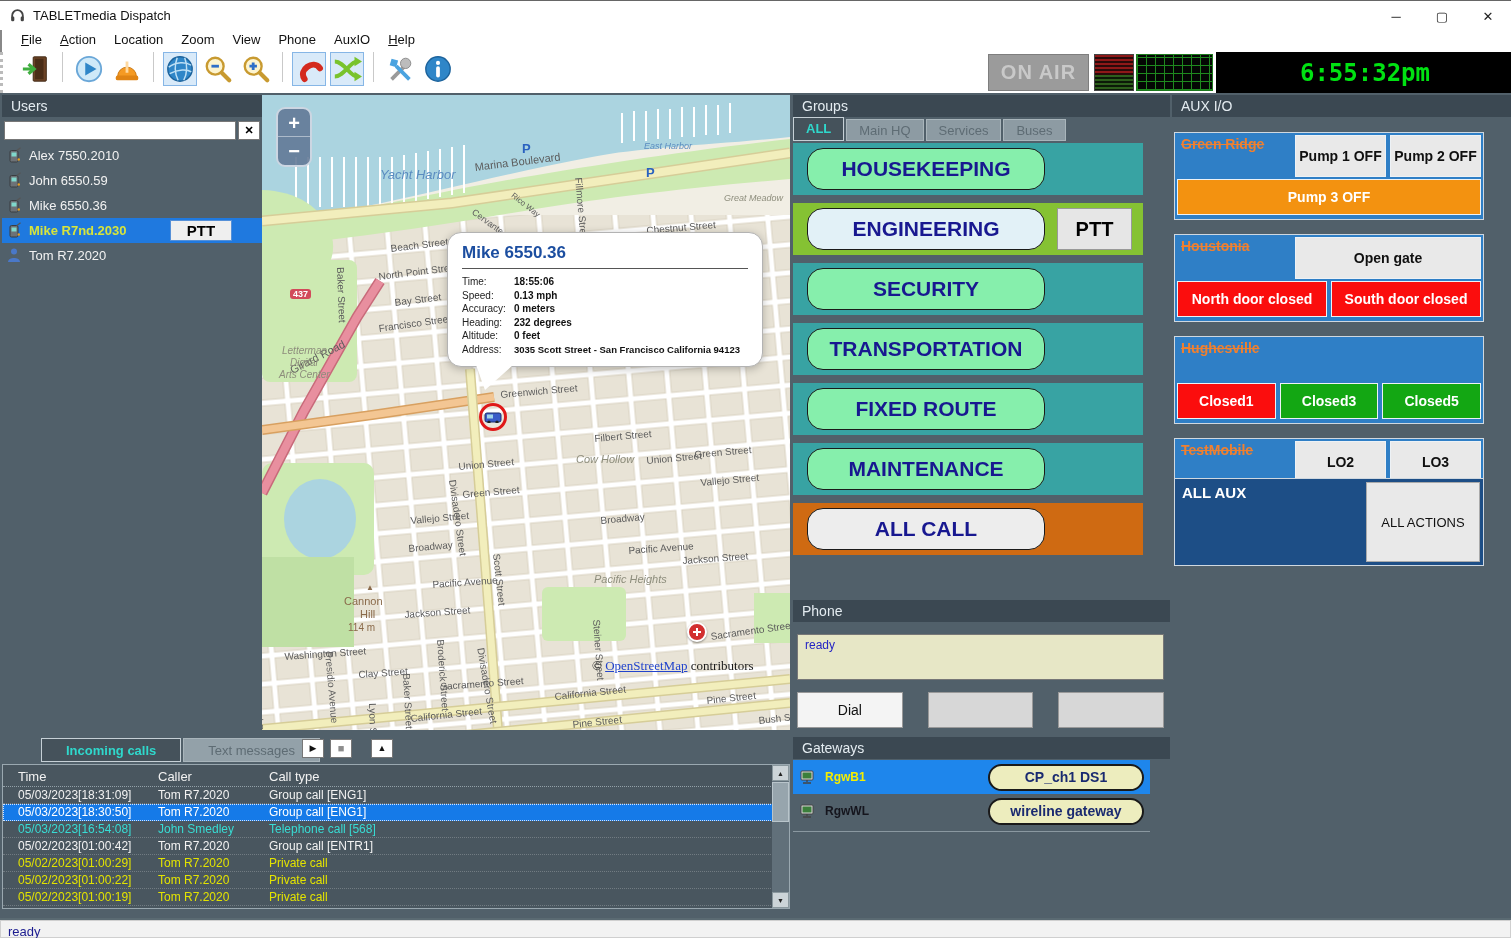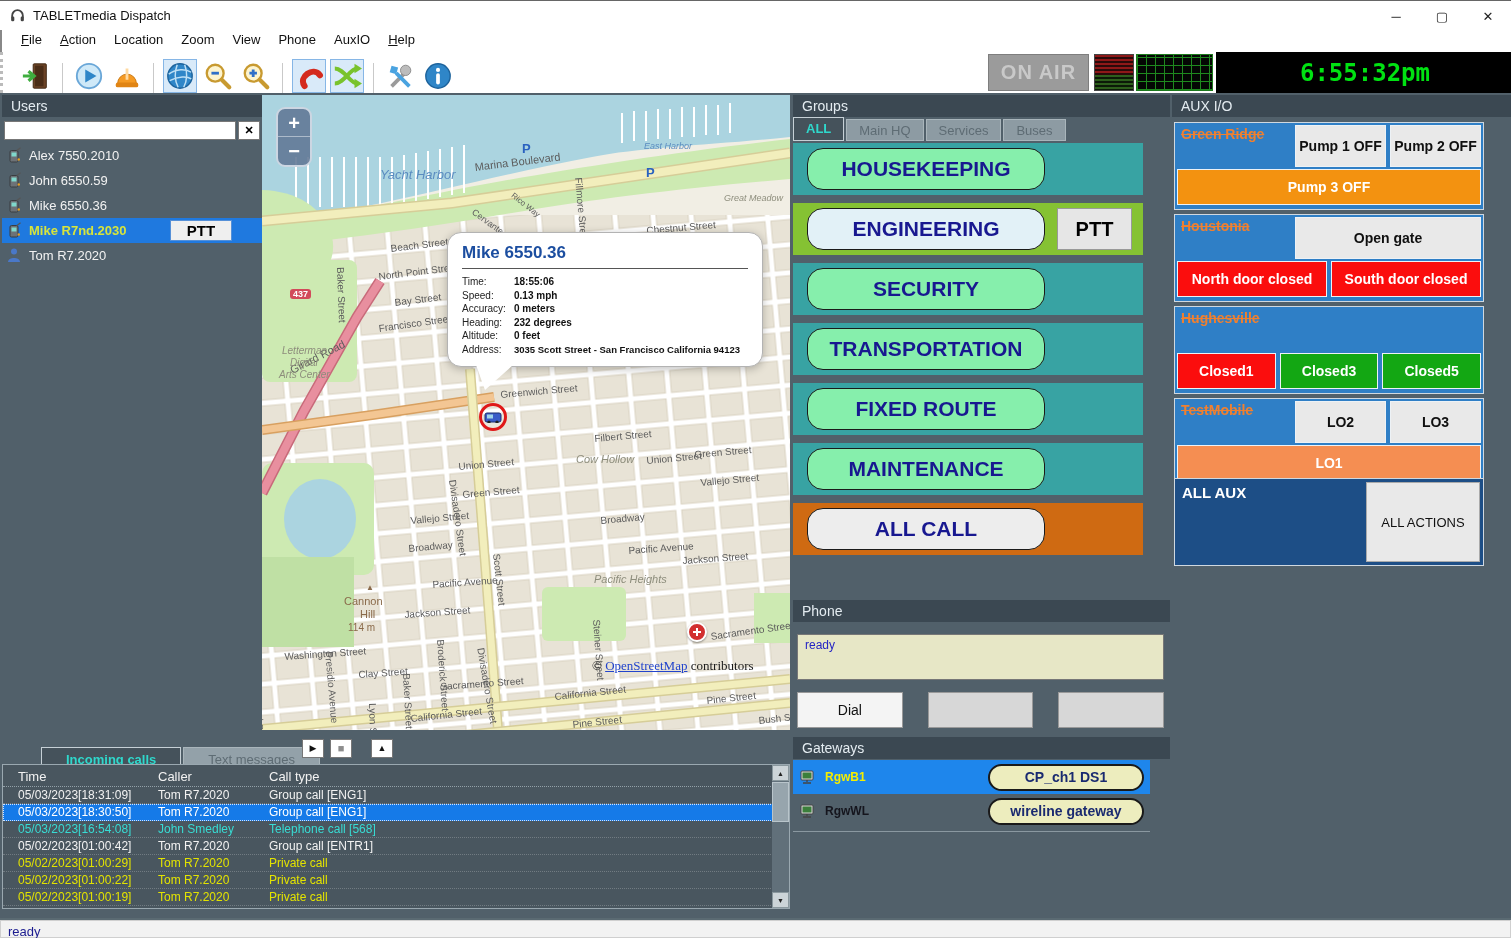--- a/index.html
+++ b/index.html
@@ -8,21 +8,21 @@
   button { font-family:"Liberation Sans", sans-serif; cursor:pointer; }
 
   
   .titlebar { position:absolute; left:0; top:0; width:1511px; height:30px; background:#fff; border-top:1px solid #666; display:flex; align-items:center; padding-left:9px; }
   .app-icon { width:17px; height:17px; display:inline-flex; margin-right:7px; }
   .title-text { font-size:13px; color:#111; }
   .win-controls { position:absolute; right:0; top:0; height:30px; display:flex; }
   .win-btn { width:46px; height:30px; background:none; border:none; font-size:13px; color:#222; }
   .menubar { position:absolute; left:0; top:30px; width:1511px; height:22px; background:#fff; display:flex; align-items:flex-start; padding-left:10px; border-left:2px solid #888; }
   .menu-item { font-size:13px; color:#111; padding:2px 9px; }
-  .toolbar { position:absolute; left:0; top:52px; width:1511px; height:41px; background:#fff; display:flex; align-items:flex-end; padding-left:14px; border-left:3px dotted #bbb; }
+  .toolbar { position:absolute; left:0; top:52px; width:1511px; height:41px; background:#fff; display:flex; align-items:flex-start; padding-left:14px; border-left:3px dotted #bbb; }
   .tb-btn { width:34px; height:34px; background:none; border:1px solid transparent; display:flex; align-items:center; justify-content:center; margin:0 2px; }
   .tb-btn.act { background:#d9eaf9; border:1px solid #86b6e6; }
   .tb-sep { width:1px; height:30px; background:#c9c9c9; margin:0 7px; }
   .onair { position:absolute; left:985px; top:2px; width:101px; height:37px; background:#9b9b9b; border:1px solid #7e7e7e; color:#c9c9c9; font-size:20px; font-weight:bold; display:flex; align-items:center; justify-content:center; letter-spacing:1px; }
   .vu { position:absolute; left:1091px; top:2px; width:40px; height:37px; background:#150d08; border:1px solid #444; }
   .vu-red { height:58%; background:repeating-linear-gradient(180deg,#8e1818 0 2px,#2a0a0a 2px 4px); }
   .vu-grn { height:42%; background:repeating-linear-gradient(180deg,#2d5f1c 0 2px,#0c1a08 2px 4px); }
   .scope { position:absolute; left:1133px; top:2px; width:77px; height:37px; background:#040704; border:1px solid #1d7a1d;
            background-image:repeating-linear-gradient(90deg,#1e8a1e 0 1px,transparent 1px 9px),repeating-linear-gradient(0deg,#1e8a1e 0 1px,transparent 1px 8px); }
   .clockpanel { position:absolute; left:1213px; top:0; width:298px; height:41px; background:#000; display:flex; align-items:center; justify-content:center; }
@@ -98,37 +98,37 @@
   .gw-row.sel { background:#1e86ec; }
   .gw-ic { width:17px; height:17px; display:inline-flex; }
   .gw-nm { margin-left:9px; font-size:12px; font-weight:bold; color:#15151d; }
   .gw-row.sel .gw-nm { color:#f5ee00; }
   .gw-btn { margin-left:auto; width:156px; height:27px; background:#ededbe; border:2px solid #1a1a1a; border-radius:14px; color:#1a2a70; font-weight:bold; font-size:14px; }
   .gw-div { border-bottom:1px solid #8a98a0; margin-top:3px; }
 
   
   .aux { position:absolute; left:1172px; top:2px; width:339px; height:821px; }
   .aux-sections { position:absolute; left:0; top:23px; right:27px; }
-  .aux-sec { position:relative; background:#2f7fc6; border:1px solid #cfd8e0; margin:4px 0 2px 2px; padding:2px; height:88px; }
+  .aux-sec { position:relative; background:#2f7fc6; border:1px solid #cfd8e0; margin:14px 0 2px 2px; padding:2px; height:88px; }
   .aux-lb { position:absolute; left:6px; top:3px; font-weight:bold; font-size:14px; color:#ef8030; text-decoration:line-through; }
   .aux-top { margin-left:118px; height:42px; display:flex; gap:4px; }
   .aux-bot { margin-top:2px; height:36px; display:flex; gap:4px; }
   .abtn { flex:1; font-weight:bold; font-size:14px; border:1px solid #edf2f6; }
   .as-gray { background:#e9e9e9; color:#101010; }
   .as-orange { background:#f39210; color:#fff; }
   .as-red { background:#fb0d0d; color:#fff; }
   .as-green { background:#13a713; color:#fff; }
   .as-salmon { background:#f58e52; color:#fff; }
   .all-aux { position:absolute; left:2px; top:383px; right:27px; height:88px; background:#1d4e86; border:1px solid #cfd8e0; }
   .all-aux-lb { position:absolute; left:7px; top:5px; color:#fff; font-weight:bold; font-size:15px; }
   .all-aux-btn { position:absolute; right:3px; top:3px; bottom:3px; width:114px; background:#e9e9e9; border:1px solid #aaa; font-size:13px; color:#111; }
 
   
   .calls { position:absolute; left:2px; top:644px; width:788px; height:172px; }
-  .calls-tabs { position:absolute; left:8px; top:10px; display:flex;padding-left:31px; }
+  .calls-tabs { position:absolute; left:8px; top:1px; display:flex;padding-left:31px; }
   .ctab { height:24px; padding:4px 24px; background:#93a1a9; color:#5e6c74; font-size:13px; border:1px solid #a9b5bb; margin-right:2px; }
   .ctab.act { background:#45525b; color:#2fd8cc; font-weight:bold; border-color:#c6d0d6; }
   .transport { position:absolute; left:300px; top:2px; display:flex; gap:6px; }
   .tbtn { width:22px; height:19px; background:#fff; border:1px solid #777; font-size:9px; line-height:1; color:#111; }
   .t-stop { color:#8d8d8d; font-size:11px; }
   .t-up { margin-left:13px; }
   .calls-table { position:absolute; left:0; top:27px; right:0; bottom:0; background:#49565f; border:1px solid #9aa8b0; }
   .calls-header { height:22px; border-bottom:1px dotted #93a1a9; color:#f2f2f2; font-size:13px; padding:4px 0 0 15px; }
   .cc { display:inline-block; }
   .c0 { width:140px; } .c1 { width:111px; }

